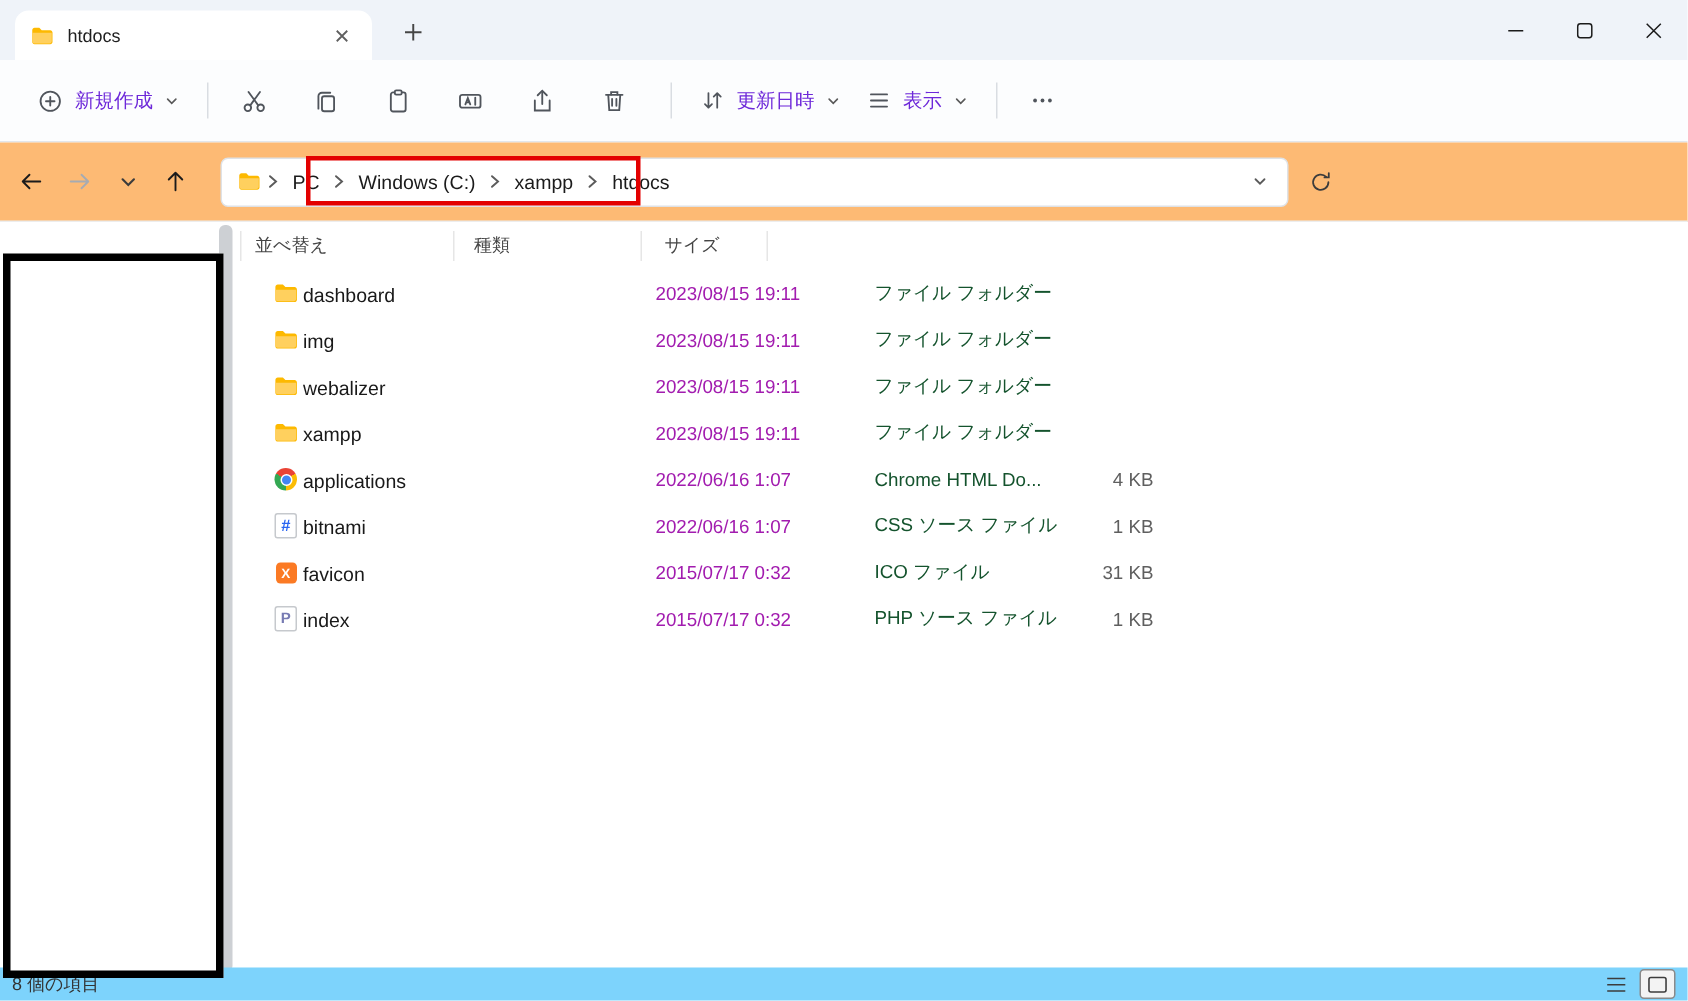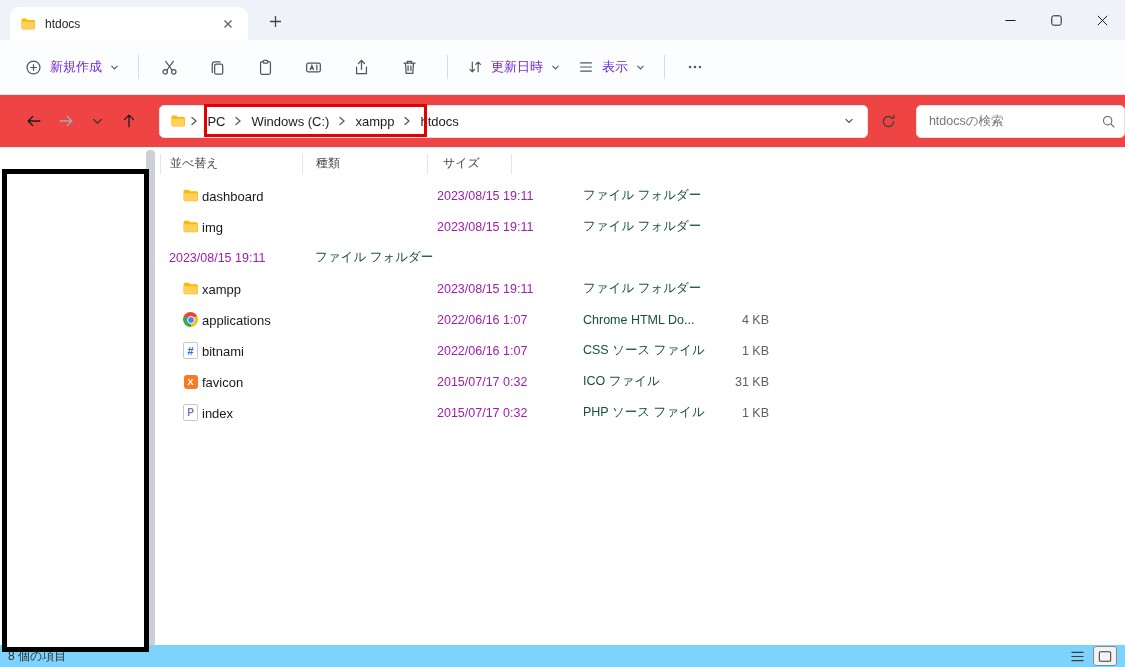--- a/index.html
+++ b/index.html
@@ -20,22 +20,22 @@
 
   
   .toolbar{position:absolute;left:0;top:40px;right:0;height:55px;background:#fcfdfe;
            border-bottom:1px solid #e3e6ea;display:flex;align-items:center;padding-left:16px;box-sizing:border-box}
   .tb-group{display:flex;align-items:center;gap:7px;padding:7px 8px;border-radius:5px;font-size:13px;color:#6d28d9}
   .tb-sep{width:1px;height:24px;background:#d9dde2;margin:0 10px}
   .tb-icon-btn{width:40px;height:36px;display:flex;align-items:center;justify-content:center;border-radius:5px;margin-right:8px}
   .tb-more{width:40px;height:36px;display:flex;align-items:center;justify-content:center;border-radius:5px}
 
   
-  .address-row{position:absolute;left:0;top:95px;right:0;height:53px;background:#ef4444;display:flex;
-               align-items:center;padding-left:18px;box-sizing:border-box;border-bottom:1px solid #ededed}
+  .address-row{position:absolute;left:0;top:95px;right:0;height:53px;background:#fdba74;display:flex;
+               align-items:center;padding-left:5px;box-sizing:border-box;border-bottom:1px solid #ededed}
   .nav-btn{width:32px;height:32px;display:flex;align-items:center;justify-content:center;border-radius:5px}
   .addr-box{margin-left:14px;width:712px;height:33px;border:1px solid #dfe2e6;border-radius:5px;background:#fff;
             display:flex;align-items:center;padding:0 6px 0 10px;box-sizing:border-box}
   .addr-crumbs{display:flex;align-items:center;flex:1;min-width:0}
   .crumb{font-size:13px;color:#1b1b1b;padding:4px 7px;border-radius:4px;white-space:nowrap}
   .crumb-sep{display:flex;align-items:center;padding:0 1px}
   .addr-chevron{width:24px;height:26px;display:flex;align-items:center;justify-content:center;border-radius:4px}
   .refresh-btn{width:30px;height:30px;margin-left:6px;display:flex;align-items:center;justify-content:center;border-radius:5px}
   .search-box{margin-left:12px;width:210px;height:33px;border:1px solid #dfe2e6;border-radius:5px;background:#fff;
               display:flex;align-items:center;padding:0 8px 0 10px;box-sizing:border-box}
@@ -295,29 +295,20 @@
     </button>
   </div>
 
   <button class="refresh-btn">
     <svg width="17" height="17" viewBox="0 0 20 20" fill="none" stroke="#3c3c3c" stroke-width="1.4" stroke-linecap="round">
         <path d="M16 10a6 6 0 1 1-1.7-4.2"></path>
         <path d="M16.3 2.8v3.4h-3.4"></path>
       </svg>
   </button>
 
-  <div class="search-box">
-    <input type="text" placeholder="htdocsの検索" style="">
-    <span>
-      <svg width="15" height="15" viewBox="0 0 18 18" fill="none" stroke="#5f6368" stroke-width="1.3" stroke-linecap="round">
-          <circle cx="8" cy="8" r="5"></circle>
-          <path d="M11.8 11.8 15.5 15.5"></path>
-        </svg>
-    </span>
-  </div>
 </div>
 
 <div class="red-annotation"></div>
 
 <div class="headers">
   <div class="hcell h-date">
       <span>並べ替え</span>
     </div>
   <div class="hcell h-type">
       <span>種類</span>
@@ -353,20 +344,29 @@
           </svg>
         </span>
       <span>img</span>
     </div>
     <div class="cell-date">2023/08/15 19:11</div>
     <div class="cell-type">ファイル フォルダー</div>
     <div class="cell-size"></div>
   </div>
 
   <div class="row">
+    <div class="cell-name">
+      <span class="fic">
+          <svg width="17" height="17" viewBox="0 0 16 16">
+            <path d="M1.5 4c0-.8.7-1.5 1.5-1.5h3.2l1.6 1.6h5.7c.8 0 1.5.7 1.5 1.5v6.4c0 .8-.7 1.5-1.5 1.5H3c-.8 0-1.5-.7-1.5-1.5V4z" fill="#fdb900"></path>
+            <path d="M1.5 5.8h13v5.7c0 .8-.7 1.5-1.5 1.5H3c-.8 0-1.5-.7-1.5-1.5V5.8z" fill="#ffd05e"></path>
+          </svg>
+        </span>
+      <span>webalizer</span>
+    </div>
     <div class="cell-date">2023/08/15 19:11</div>
     <div class="cell-type">ファイル フォルダー</div>
     <div class="cell-size"></div>
   </div>
 
   <div class="row">
     <div class="cell-name">
       <span class="fic">
           <svg width="17" height="17" viewBox="0 0 16 16">
             <path d="M1.5 4c0-.8.7-1.5 1.5-1.5h3.2l1.6 1.6h5.7c.8 0 1.5.7 1.5 1.5v6.4c0 .8-.7 1.5-1.5 1.5H3c-.8 0-1.5-.7-1.5-1.5V4z" fill="#fdb900"></path>

